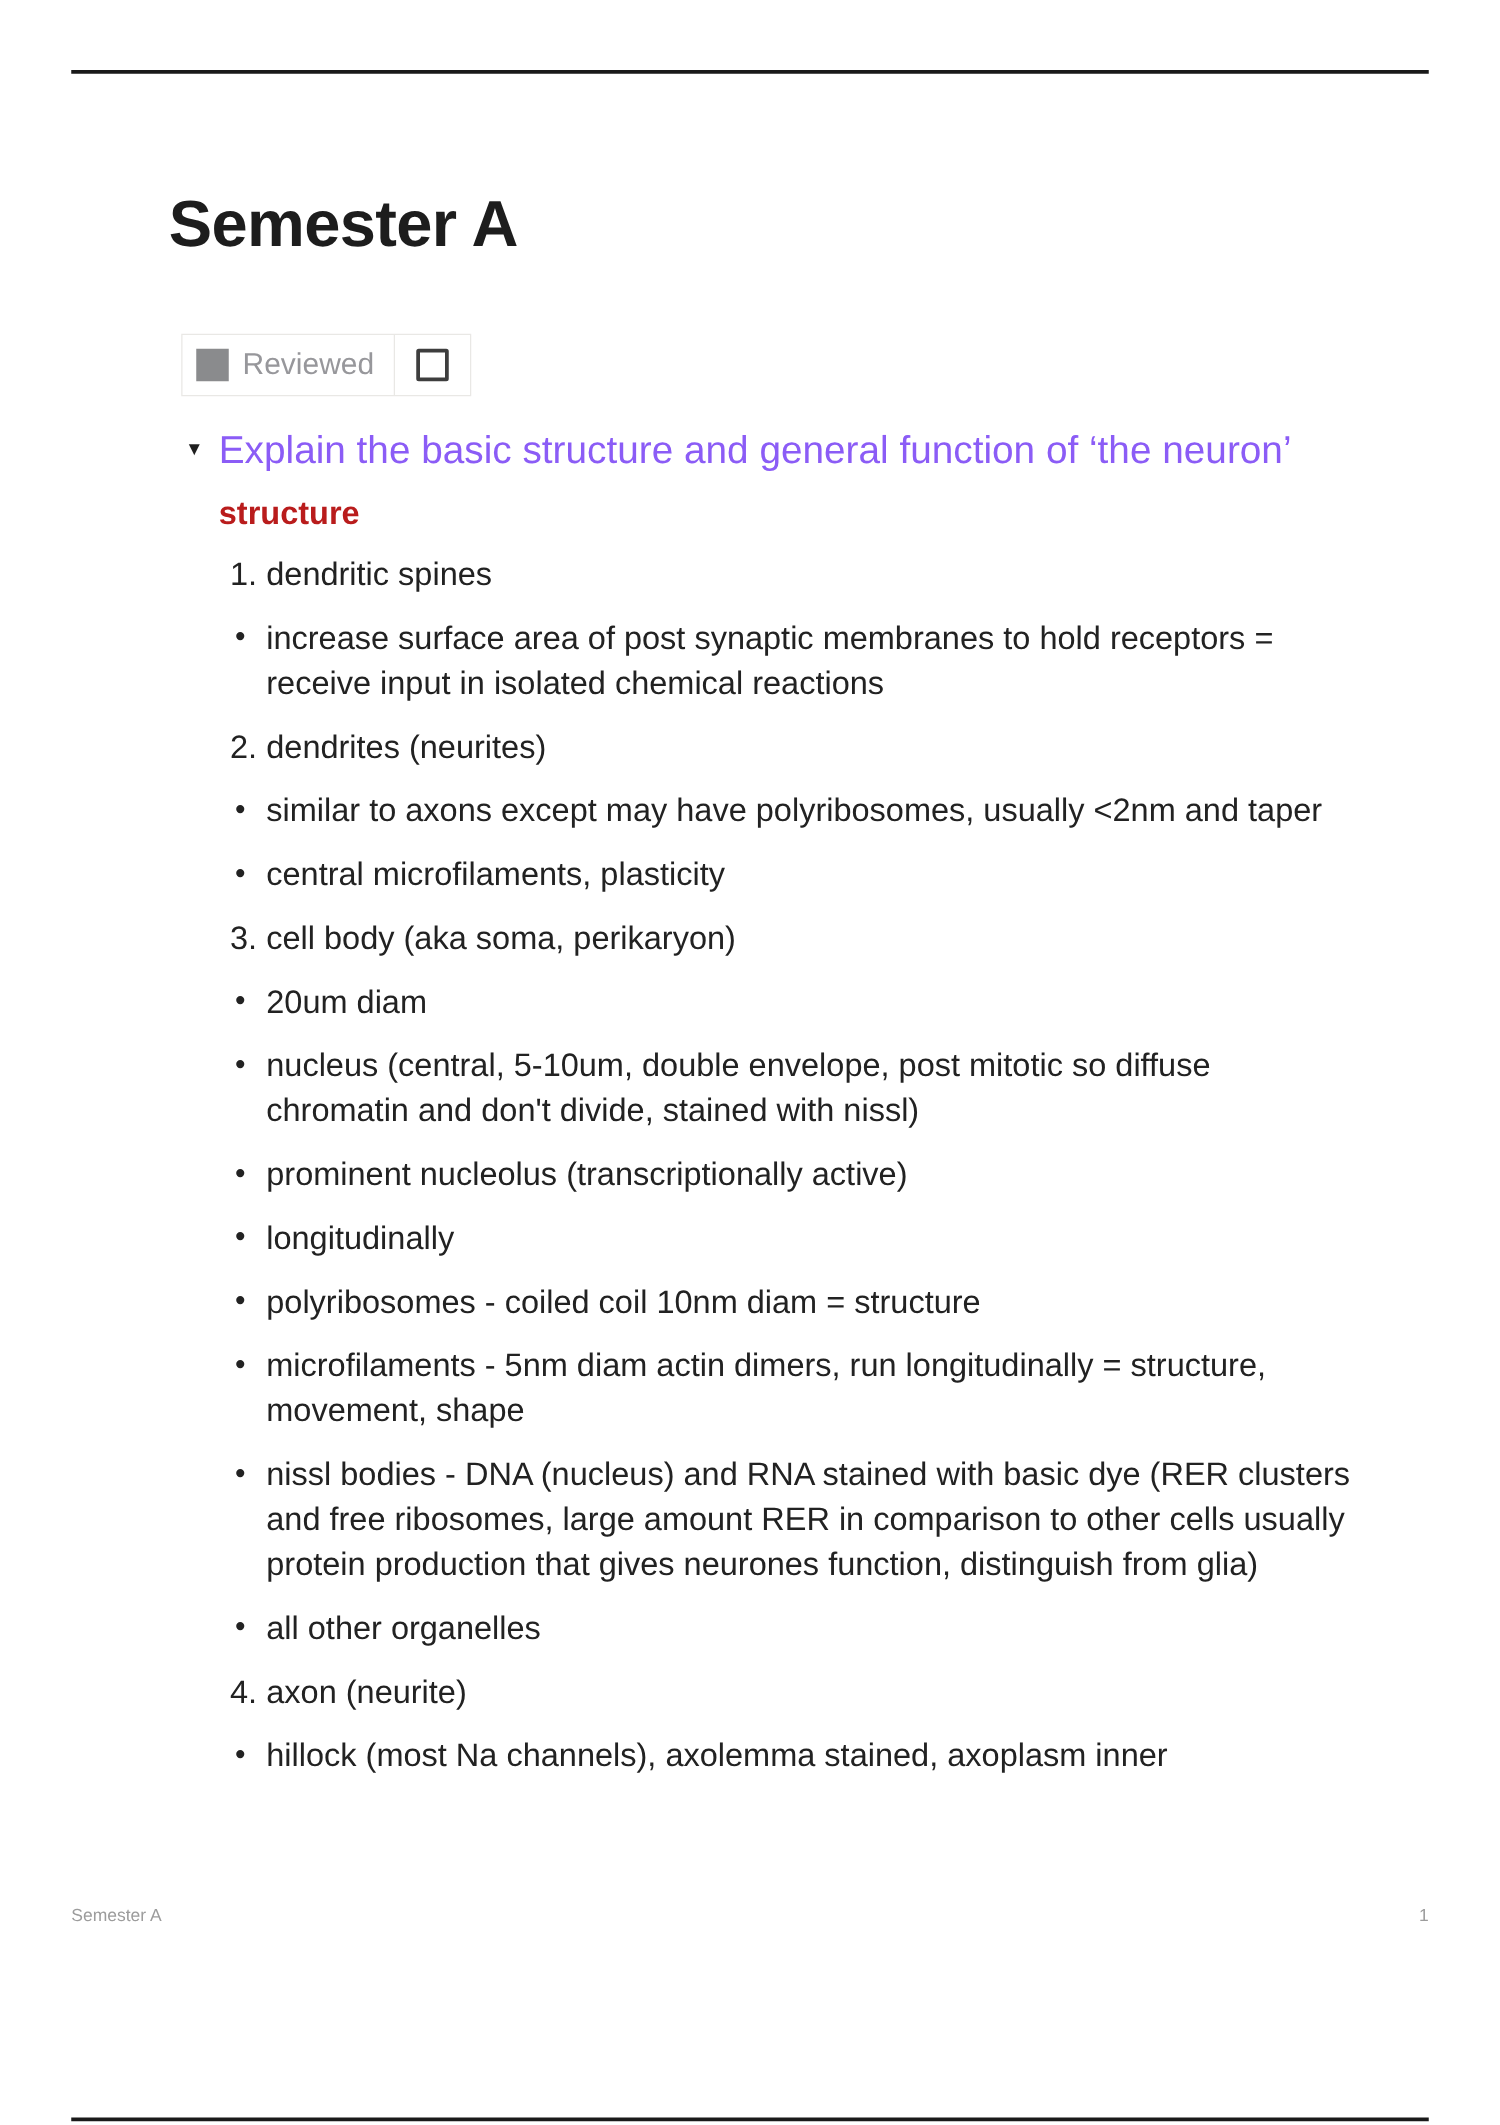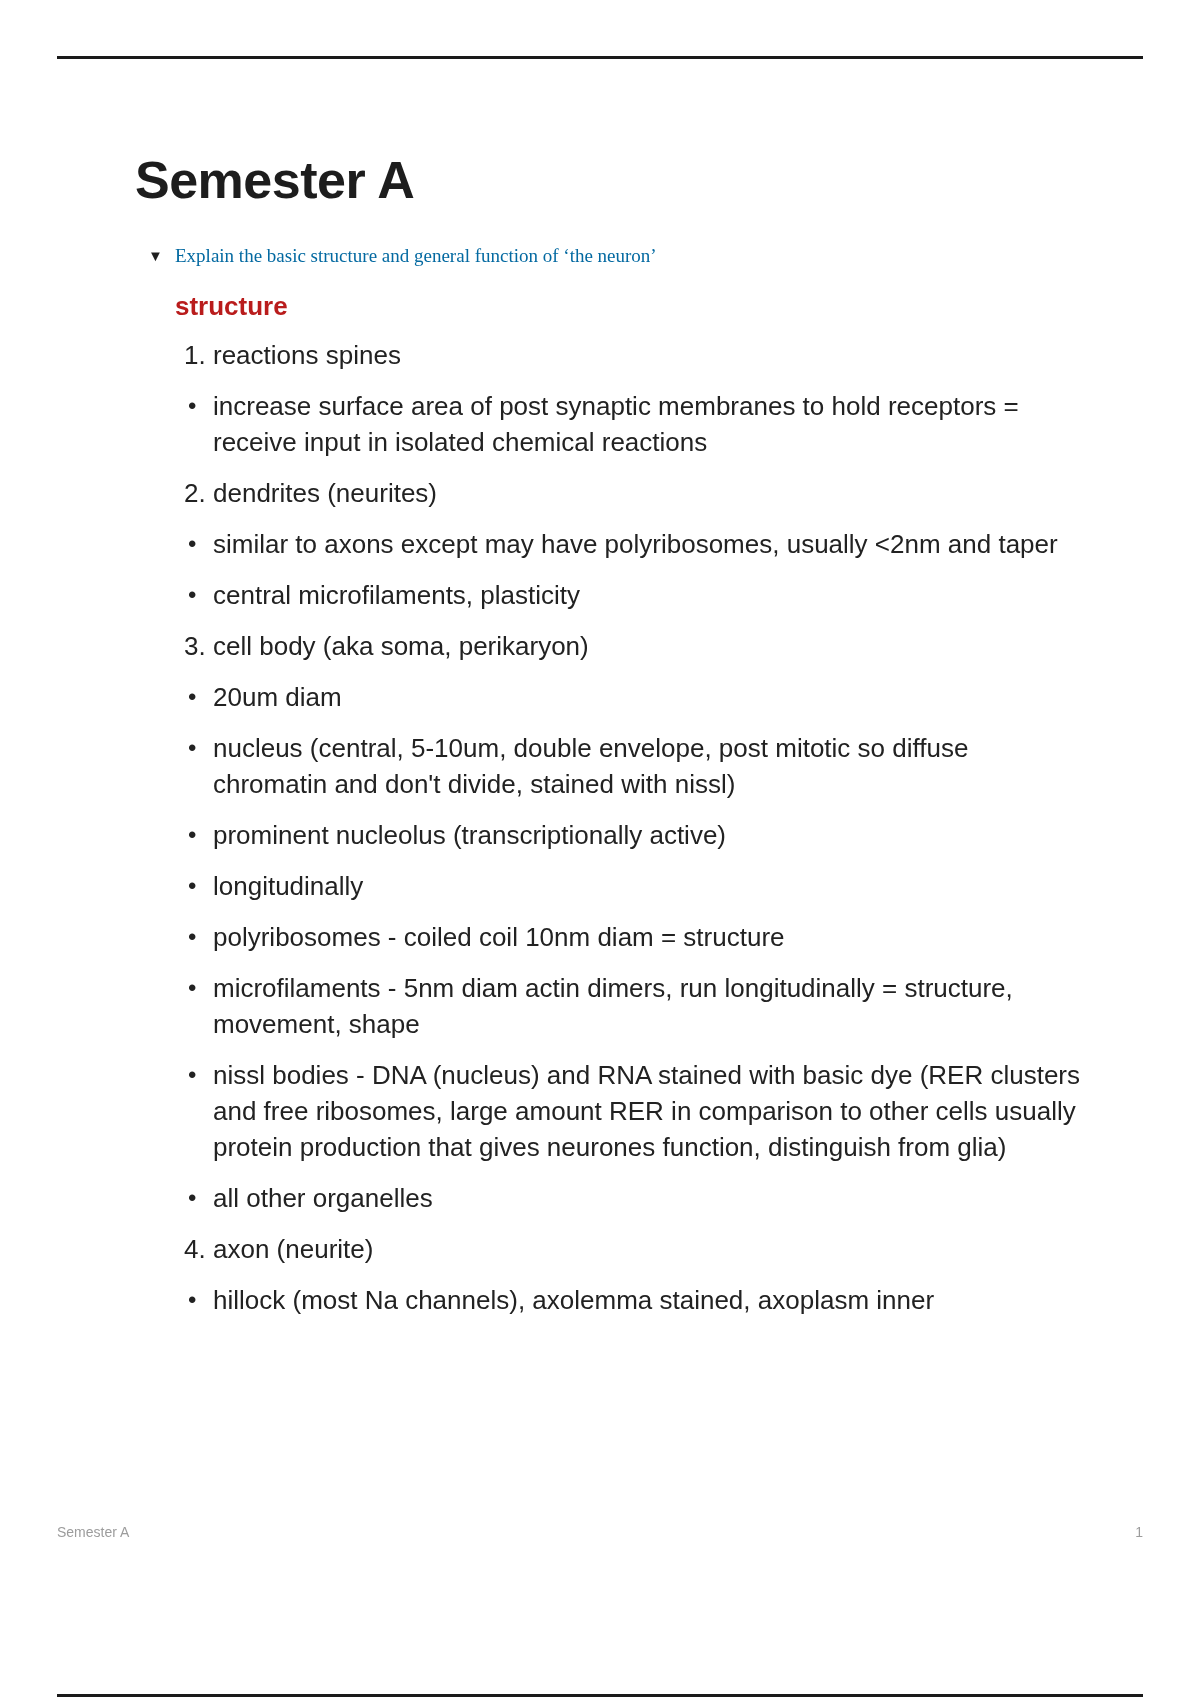--- a/index.html
+++ b/index.html
@@ -66,21 +66,21 @@
     margin-top:25px;
     display:flex; align-items:flex-start;
     cursor:default;
   }
   .toggle-marker {
     flex:none; width:40px; box-sizing:border-box; padding-left:13px;
     font-size:15px; line-height:36px; color:#1f1f1f;
   }
   .toggle-title {
     flex:1;
-    font-size:19px; line-height:36px; color:#0369a1;font-family:Liberation Serif, serif;
+    font-size:31px; line-height:36px; color:#8b5cf6;
   }
   .toggle-content {
     margin-top:14px;
     padding-left:40px;
   }
   .section-heading {
     margin:0 0 13px 0;
     font-size:26px; font-weight:700; line-height:36px;
     color:#b91c1c;
   }
@@ -114,33 +114,42 @@
 </style>
 </head>
 <body>
 
 <div class="page-rule rule-top"></div>
 
 <div class="content">
 
   <h1 class="page-title">Semester A</h1>
 
+  <div class="prop-table">
+    <div class="prop-cell-label">
+      <span class="prop-icon"></span>
+      <span class="prop-label">Reviewed</span>
+    </div>
+    <div class="prop-cell-checkbox">
+      <span class="checkbox"></span>
+    </div>
+  </div>
 
   <div class="toggle-header">
     <span class="toggle-marker">▼</span>
     <span class="toggle-title">Explain the basic structure and general function of ‘the neuron’</span>
   </div>
 
   <div class="toggle-content">
 
     <p class="section-heading">structure</p>
 
     <div class="item">
       <span class="marker num">1.</span>
-      <span class="item-text">reactions spines</span>
+      <span class="item-text">dendritic spines</span>
     </div>
 
     <div class="item">
       <span class="marker bullet">•</span>
       <span class="item-text">increase surface area of post synaptic membranes to hold receptors = receive input in isolated chemical reactions</span>
     </div>
 
     <div class="item">
       <span class="marker num">2.</span>
       <span class="item-text">dendrites (neurites)</span>

